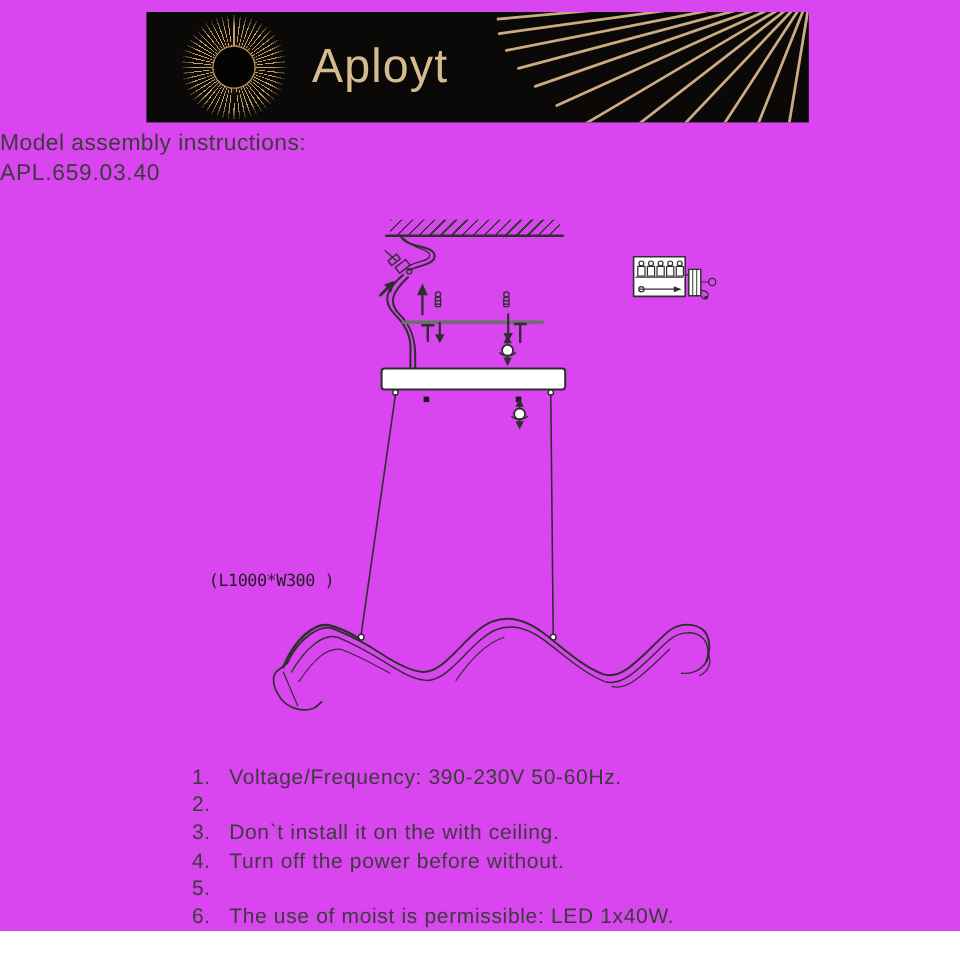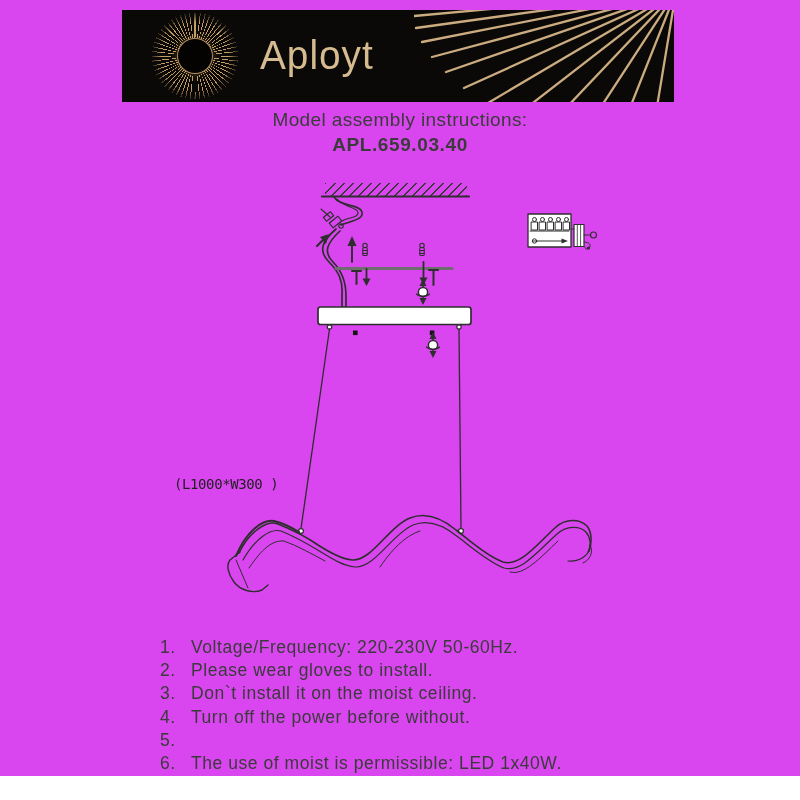--- a/index.html
+++ b/index.html
@@ -14,23 +14,23 @@
   .sunburst .fade{position:absolute;inset:0;border-radius:50%;
             background:radial-gradient(circle, rgba(11,9,7,0) 0 55%, #0b0907 74%);}
   .sunburst .disc{position:absolute;left:50%;top:50%;width:34px;height:34px;margin:-17px 0 0 -17px;
             border-radius:50%;background:#050302;
             box-shadow:0 0 0 1px rgba(197,158,102,.85), 0 0 8px rgba(197,158,102,.45);}
   .brand{position:absolute;left:138px;top:23px;font-size:40px;color:#d6bb90;
          letter-spacing:1px;transform:scaleX(.97);transform-origin:left;}
   .rays{position:absolute;right:0;top:0;width:260px;height:92px;}
 
   
-  .title{position:absolute;left:0;right:0;top:109px;text-align:center;color:#3b3b3b;}
+  .title{position:absolute;left:0;right:0;top:109px;color:#3b3b3b;}
   .title .l1{font-size:19px;letter-spacing:.4px;}
-  .title .l2{font-size:19px;letter-spacing:.6px;margin-top:3px;font-weight:bold;}
+  .title .l2{font-size:19px;letter-spacing:.6px;margin-top:3px;}
 
   
   .hatch{position:absolute;left:325px;top:183px;width:142px;height:13px;
          background:repeating-linear-gradient(135deg,#3a3a3a 0 1.4px, rgba(0,0,0,0) 1.4px 6.4px);}
   svg.diagram{position:absolute;left:0;top:0;width:800px;height:800px;}
   .dim-label{position:absolute;left:174px;top:476px;font-family:"DejaVu Sans Mono",monospace;
              font-weight:normal;font-size:14px;letter-spacing:-.4px;color:#1f1f1f;white-space:pre;}
 
   
   .list{position:absolute;left:160px;top:636px;width:530px;color:#3b3b3b;}
@@ -205,29 +205,28 @@
         <circle cx="588.5" cy="248" r="1.6" fill="#2e2e2e" stroke="none"></circle>
       </g>
     </g>
   </svg>
 
   <div class="dim-label">(L1000*W300 )</div>
 
   <div class="list">
     <div class="row">
       <span class="num">1.</span>
-      <span class="txt">Voltage/Frequency: 220-230V 50-60Hz.</span>
+      <span class="txt">Voltage/Frequency: 390-230V 50-60Hz.</span>
     </div>
     <div class="row">
       <span class="num">2.</span>
-      <span class="txt">Please wear gloves to install.</span>
     </div>
     <div class="row">
       <span class="num">3.</span>
-      <span class="txt">Don`t install it on the moist ceiling.</span>
+      <span class="txt">Don`t install it on the with ceiling.</span>
     </div>
     <div class="row">
       <span class="num">4.</span>
       <span class="txt">Turn off the power before without.</span>
     </div>
     <div class="row">
       <span class="num">5.</span>
     </div>
     <div class="row">
       <span class="num">6.</span>

